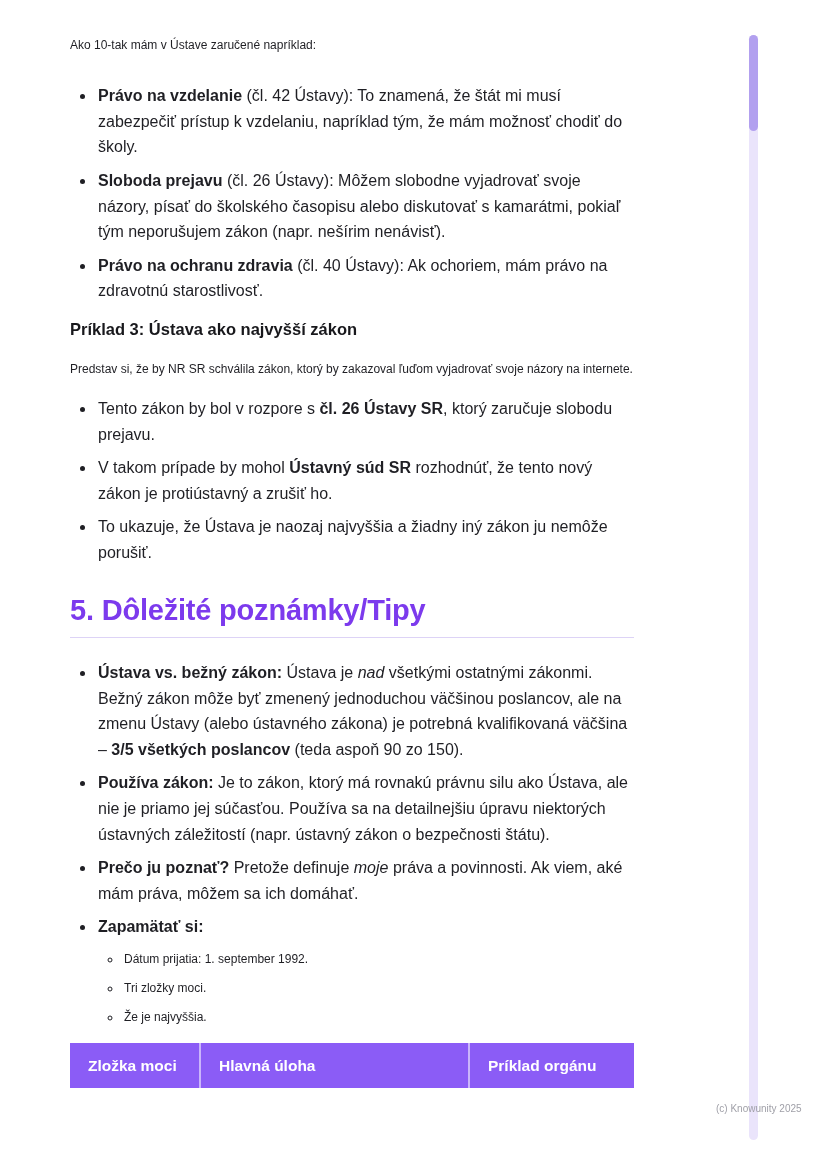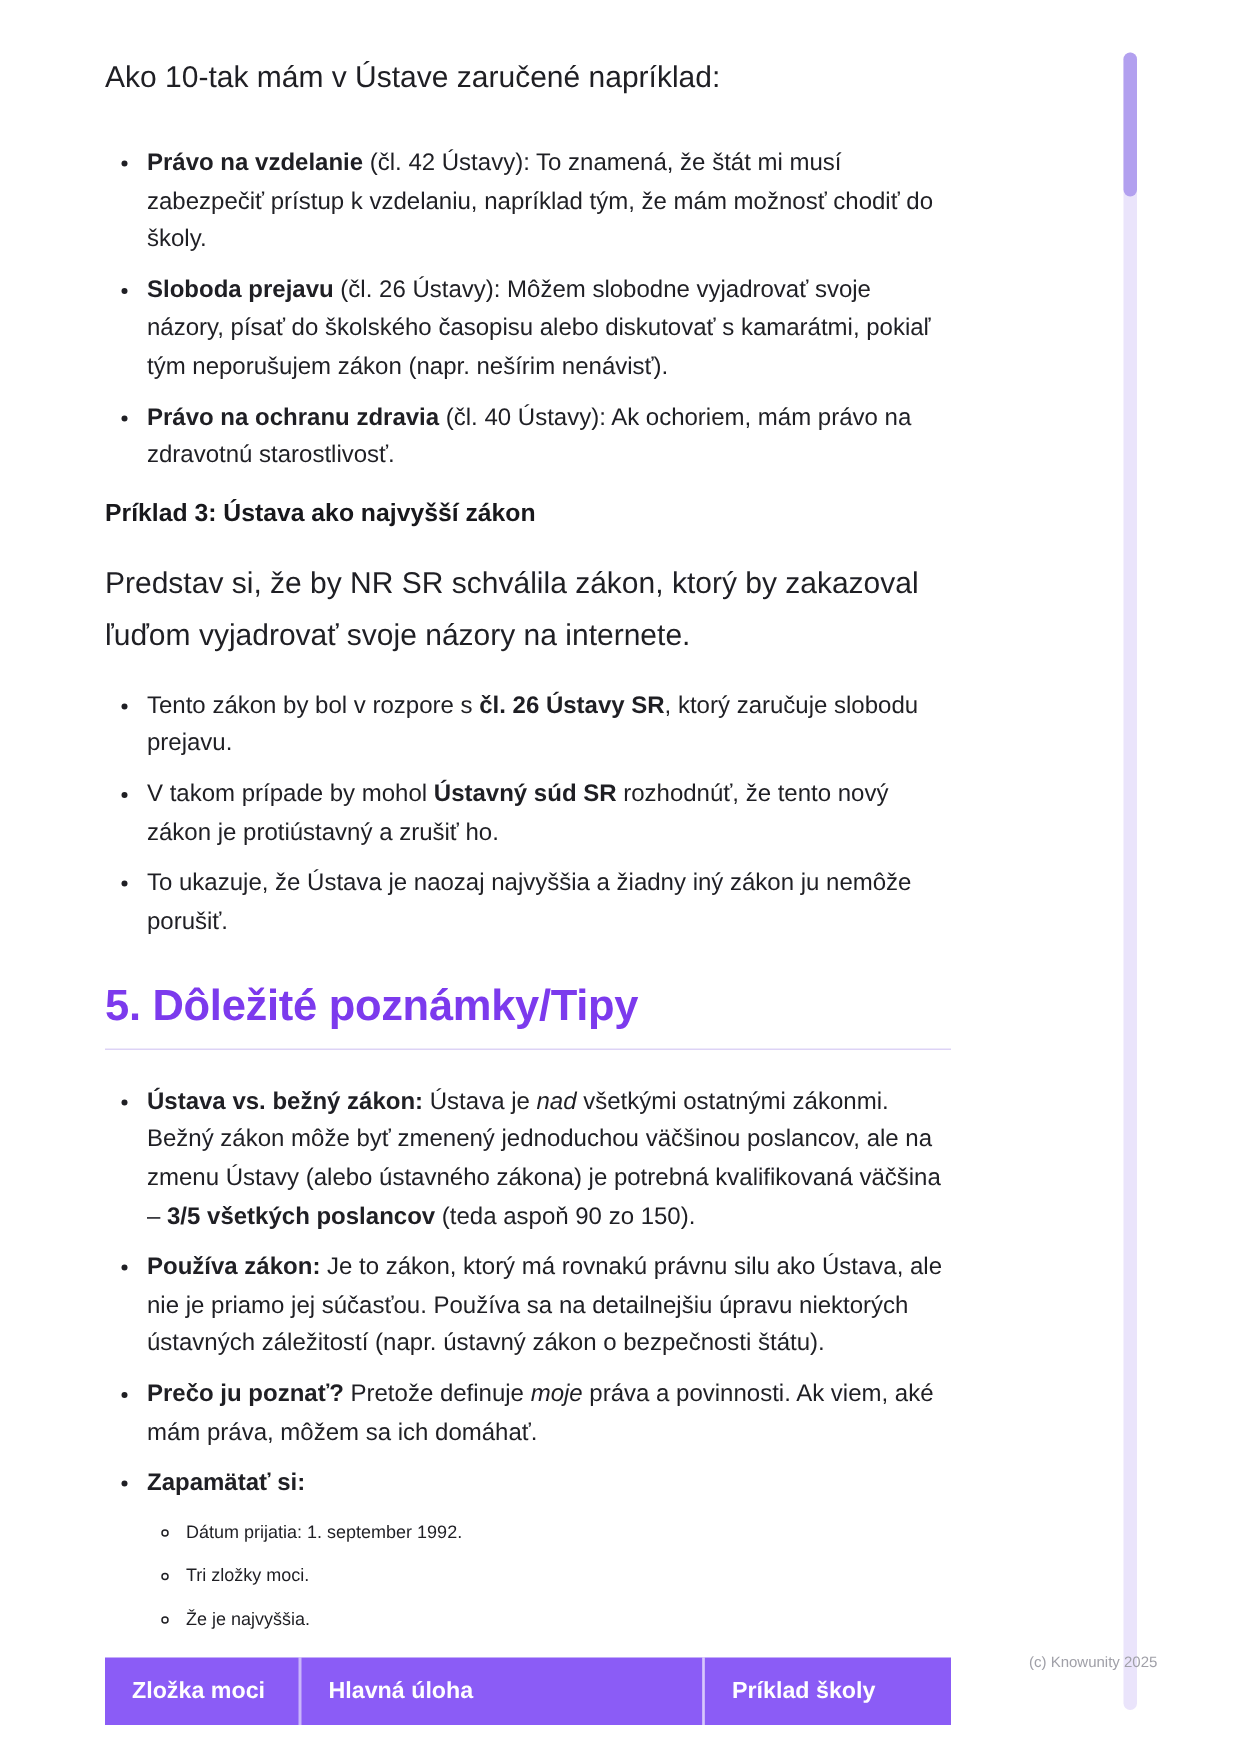--- a/index.html
+++ b/index.html
@@ -4,50 +4,50 @@
 <style>
   :root { --accent:#7C3AED; --table-bg:#8B5CF6; --track:#EAE4FB; --thumb:#B2A0EF; }
   * { box-sizing: border-box; }
   html, body { margin:0; padding:0; }
   body {
     width:828px; height:1171px; position:relative; overflow:hidden;
     background:#ffffff; color:#1f1f24;
     font-family:"Liberation Sans","DejaVu Sans",sans-serif;
   }
   .content { position:absolute; left:70px; top:0; width:564px; }
-  .intro { margin:36px 0 0; font-size:20px; line-height:1.6; }
+  .intro { margin:36px 0 0; font-size:12px; line-height:1.6; }
   ul.bullet-list { margin:28px 0 0; padding-left:26px; list-style:disc; }
   ul.bullet-list > li { font-size:16px; line-height:1.6; margin-bottom:8px; padding-left:2px; }
   ul.bullet-list > li:last-child { margin-bottom:0; }
   ul.example-list { margin-top:16px; }
   ul.notes-list { margin-top:22px; }
   .b { font-weight:700; }
   .i { font-style:italic;text-align:right; }
   .sub-heading { margin:14px 0 0; font-size:16.5px; font-weight:700; line-height:1.4; color:#18181c; }
-  .para { margin:18px 0 0; font-size:20px; line-height:1.75; }
+  .para { margin:18px 0 0; font-size:12px; line-height:1.75; }
   .section-heading { margin:28px 0 0; font-size:29px; line-height:1.15; font-weight:700; color:var(--accent); letter-spacing:-0.2px; }
   .divider { border:none; border-top:1px solid #DDD3F6; margin:10px 0 0; }
   ul.sub-list { list-style:circle; margin:10px 0 0; padding-left:24px; }
   ul.sub-list > li { font-size:12px; line-height:1.6; margin-bottom:10px; padding-left:2px; }
   ul.sub-list > li:last-child { margin-bottom:0; }
   table.info-table { width:100%; border-collapse:collapse; margin-top:16px; }
   table.info-table th {
     background:var(--table-bg); color:#ffffff; text-align:left;
     font-size:15.5px; font-weight:700; padding:14px 18px 13px;
     border-right:2px solid rgba(255,255,255,0.55);
   }
   table.info-table th:last-child { border-right:none; }
   .col-1 { width:130px; }
   .col-2 { width:269px; }
   .scrollbar-track {
     position:absolute; top:35px; right:70px; width:9px; height:1105px;
     background:var(--track); border-radius:5px;
   }
   .scrollbar-thumb { width:9px; height:96px; background:var(--thumb); border-radius:5px; }
-  .watermark { position:absolute; left:686px; top:1103px; font-size:10px; color:#A0A0A8; z-index:2; white-space:nowrap; }
+  .watermark { position:absolute; left:716px; top:1103px; font-size:10px; color:#A0A0A8; z-index:2; white-space:nowrap; }
 </style>
 </head>
 <body>
 
 <div class="content">
 
   <p class="intro">Ako 10-tak mám v Ústave zaručené napríklad:</p>
 
   <ul class="bullet-list">
       <li><span class="b">Právo na vzdelanie</span><span> (čl. 42 Ústavy): To znamená, že štát mi musí zabezpečiť prístup k vzdelaniu, napríklad tým, že mám možnosť chodiť do školy.</span></li>
@@ -77,21 +77,21 @@
           <li>Tri zložky moci.</li>
           <li>Že je najvyššia.</li>
         </ul></li>
     </ul>
 
   <table class="info-table">
     <thead>
       <tr>
         <th class="col-1">Zložka moci</th>
         <th class="col-2">Hlavná úloha</th>
-        <th>Príklad školy</th>
+        <th>Príklad orgánu</th>
       </tr>
     </thead>
   </table>
 
 </div>
 
 <div class="scrollbar-track">
   <div class="scrollbar-thumb"></div>
 </div>
 

